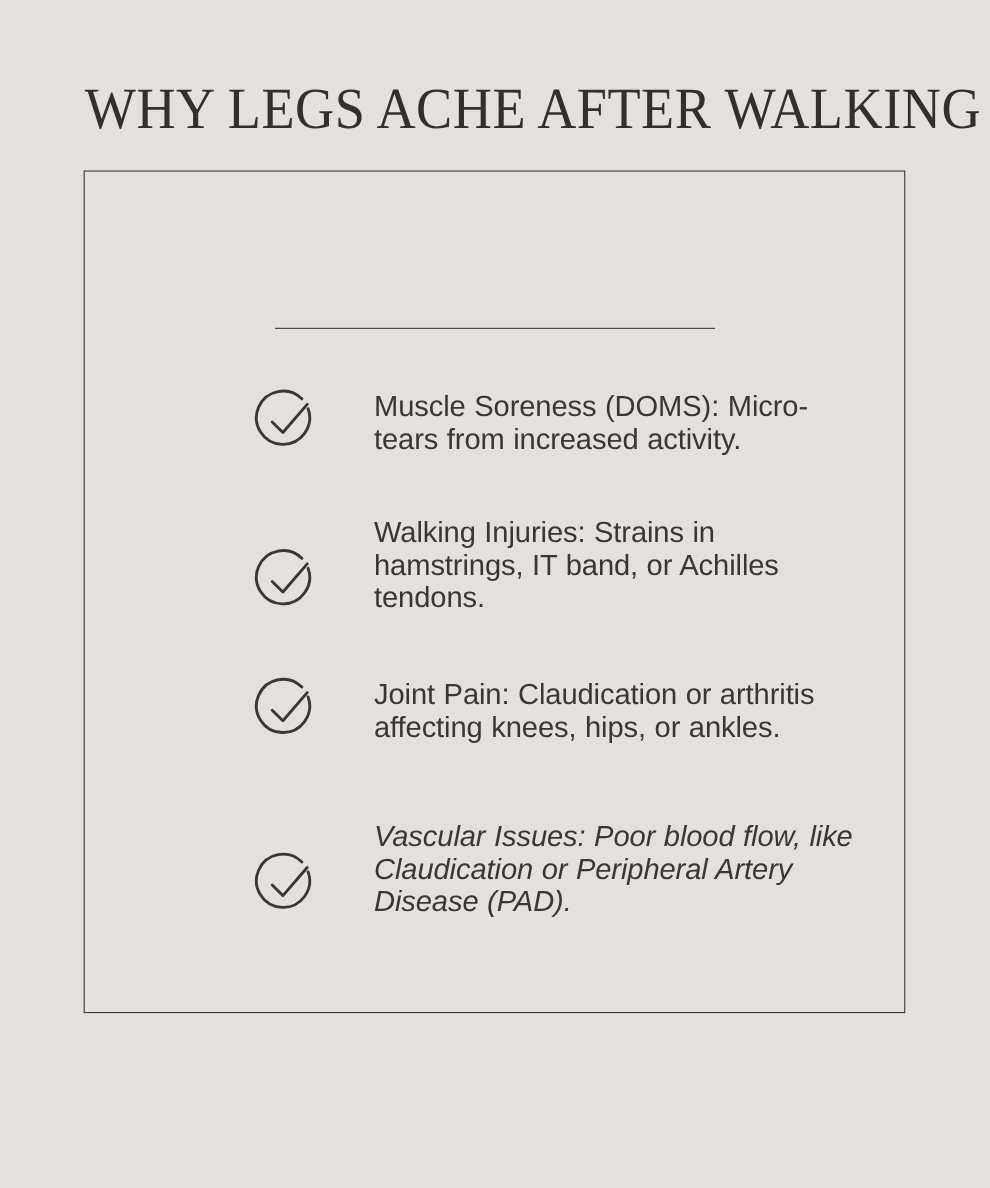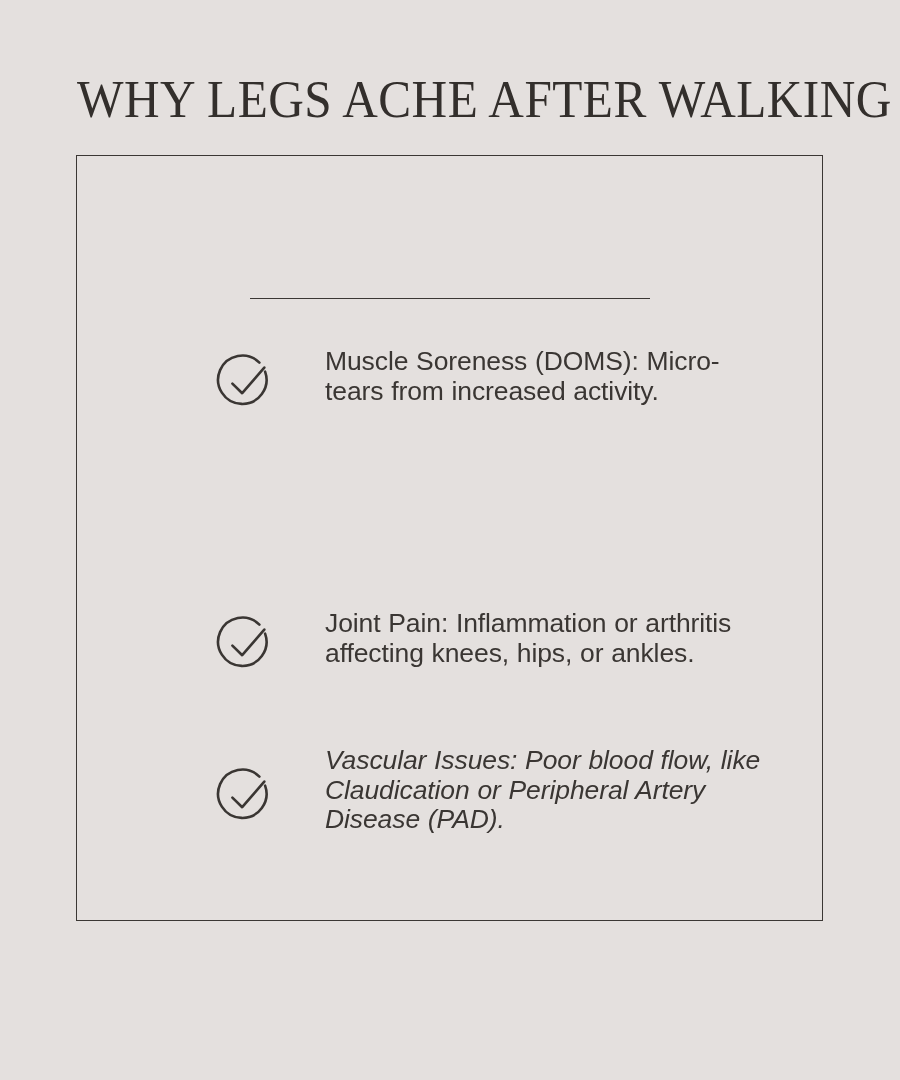--- a/index.html
+++ b/index.html
@@ -69,22 +69,22 @@
     width: 100%;
     height: 100%;
     margin: 0;
     padding: 0;
     list-style: none;
   }
 
   .list-item {
     position: absolute;
     display: flex;
-    align-items: center;
-    left: 137px;
+    align-items: flex-end;
+    left: 152px;
   }
 
   .list-item.item-0 { top: 183px; }
   .list-item.item-1 { top: 314px; }
   .list-item.item-2 { top: 445px; }
   .list-item.item-3 { top: 590px; }
 
   .check-icon {
     flex: 0 0 auto;
     width: 62px;
@@ -131,29 +131,38 @@
       <li class="list-item item-0">
         <span class="check-icon">
           <svg viewBox="0 0 62 62" xmlns="http://www.w3.org/2000/svg" fill="none" stroke="#3a3633" stroke-width="2.6" stroke-linecap="round" stroke-linejoin="round">
             <path d="M45.4 10.6 A 24.2 24.2 0 1 0 51.1 19.6"></path>
             <path d="M18.4 31.6 L28.2 41.2 L50.3 15.6"></path>
           </svg>
         </span>
         <span class="item-text">Muscle Soreness (DOMS): Micro-tears from increased activity.</span>
       </li>
 
+      <li class="list-item item-1">
+        <span class="check-icon">
+          <svg viewBox="0 0 62 62" xmlns="http://www.w3.org/2000/svg" fill="none" stroke="#3a3633" stroke-width="2.6" stroke-linecap="round" stroke-linejoin="round">
+            <path d="M45.4 10.6 A 24.2 24.2 0 1 0 51.1 19.6"></path>
+            <path d="M18.4 31.6 L28.2 41.2 L50.3 15.6"></path>
+          </svg>
+        </span>
+        <span class="item-text">Walking Injuries: Strains in hamstrings, IT band, or Achilles tendons.</span>
+      </li>
 
       <li class="list-item item-2">
         <span class="check-icon">
           <svg viewBox="0 0 62 62" xmlns="http://www.w3.org/2000/svg" fill="none" stroke="#3a3633" stroke-width="2.6" stroke-linecap="round" stroke-linejoin="round">
             <path d="M45.4 10.6 A 24.2 24.2 0 1 0 51.1 19.6"></path>
             <path d="M18.4 31.6 L28.2 41.2 L50.3 15.6"></path>
           </svg>
         </span>
-        <span class="item-text">Joint Pain: Inflammation or arthritis affecting knees, hips, or ankles.</span>
+        <span class="item-text">Joint Pain: Claudication or arthritis affecting knees, hips, or ankles.</span>
       </li>
 
       <li class="list-item item-3">
         <span class="check-icon">
           <svg viewBox="0 0 62 62" xmlns="http://www.w3.org/2000/svg" fill="none" stroke="#3a3633" stroke-width="2.6" stroke-linecap="round" stroke-linejoin="round">
             <path d="M45.4 10.6 A 24.2 24.2 0 1 0 51.1 19.6"></path>
             <path d="M18.4 31.6 L28.2 41.2 L50.3 15.6"></path>
           </svg>
         </span>
         <span class="item-text">Vascular Issues: Poor blood flow, like Claudication or Peripheral Artery Disease (PAD).</span>

